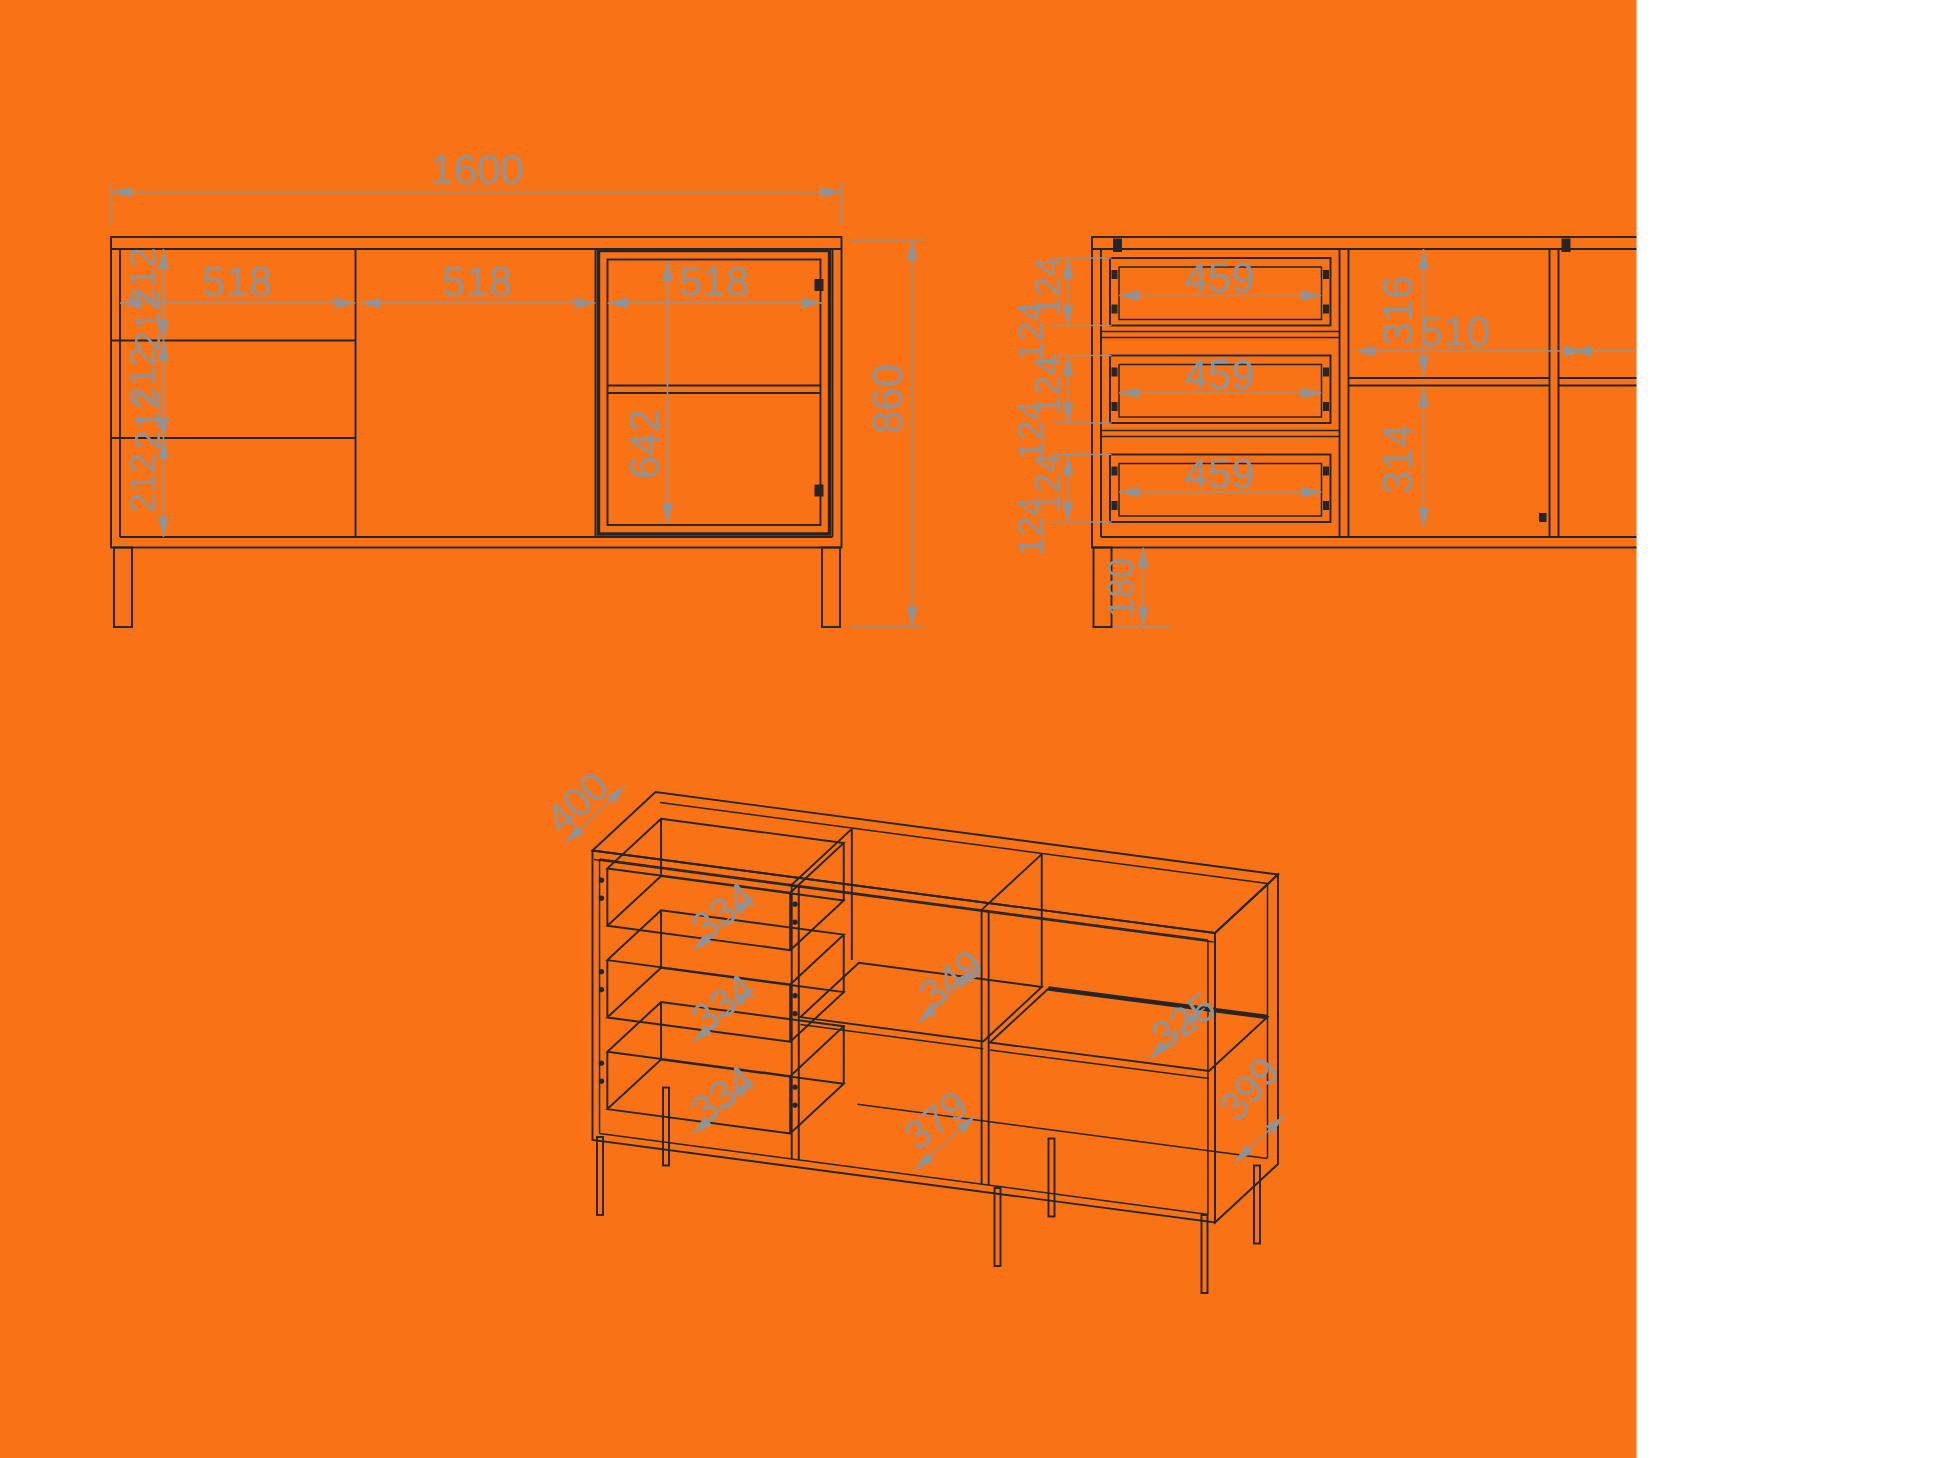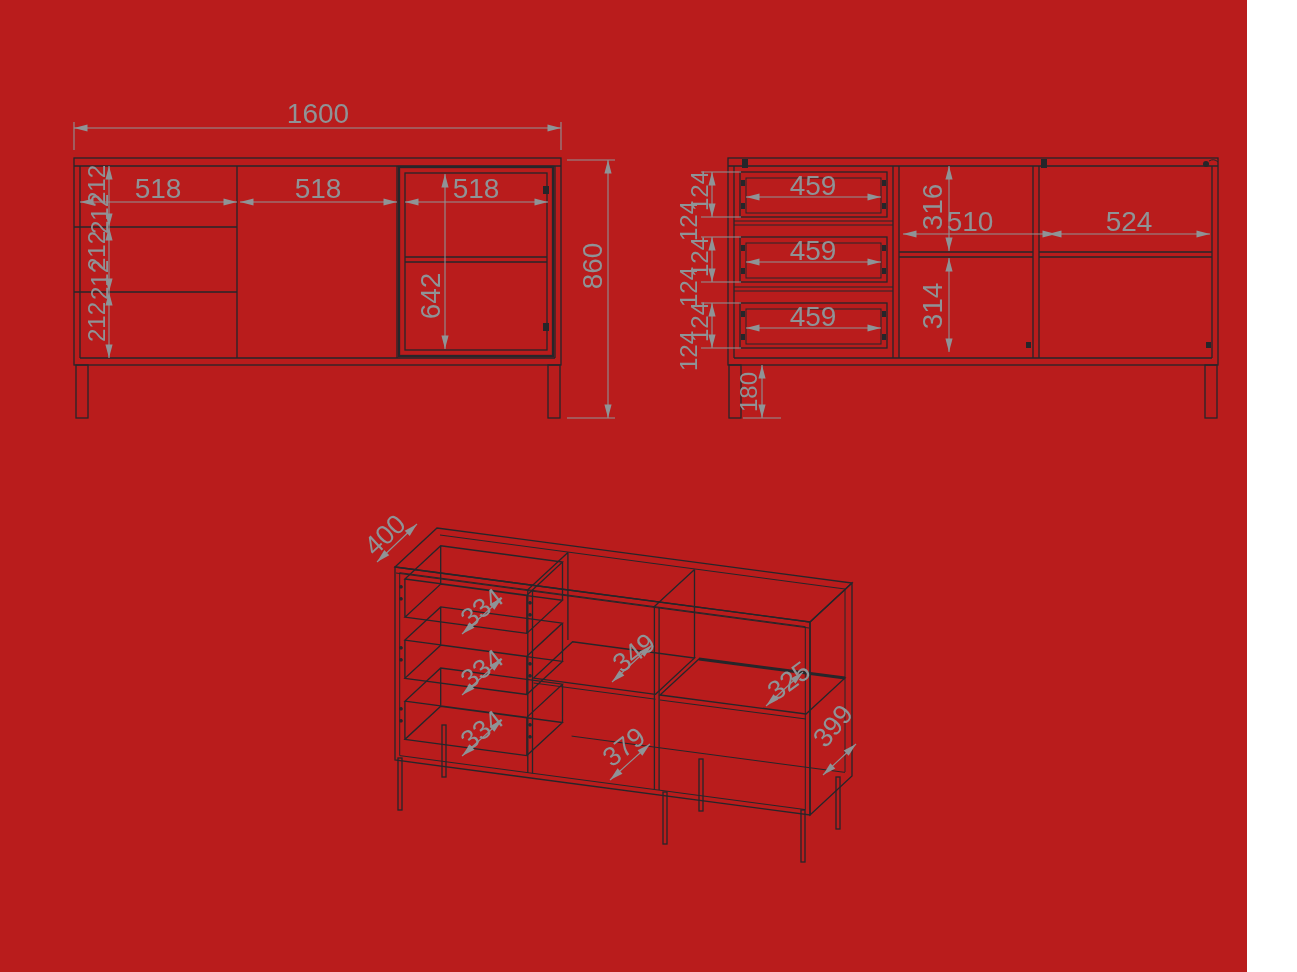--- a/index.html
+++ b/index.html
@@ -1,16 +1,16 @@
 <!DOCTYPE html>
 <html><head>
 <meta charset="utf-8">
 <style>
   html,body{margin:0;padding:0;background:#ffffff;}
-  .canvas{position:relative;width:1247px;height:972px;background:#b91c1c;overflow:hidden;}
+  .canvas{position:relative;width:1091px;height:972px;background:#f97316;overflow:hidden;}
   svg{position:absolute;left:0;top:0;}
   .k{stroke:#26262a;fill:none;stroke-width:1.3px;}
   .kthin{stroke:#26262a;fill:none;stroke-width:1px;}
   .k2{stroke:#26262a;fill:none;stroke-width:2.3px;}
   .k3{stroke:#26262a;fill:none;stroke-width:3px;}
   .bf{fill:#26262a;stroke:none;}
   .dim{stroke:#8f9396;fill:none;stroke-width:1.1px;}
   .dt{fill:#8f9396;stroke:none;font-family:"Liberation Sans",sans-serif;font-size:28px;}
   .dts{fill:#8f9396;stroke:none;font-family:"Liberation Sans",sans-serif;font-size:24px;}
   .dtp{fill:#8f9396;stroke:none;font-family:"Liberation Sans",sans-serif;font-size:27px;}

